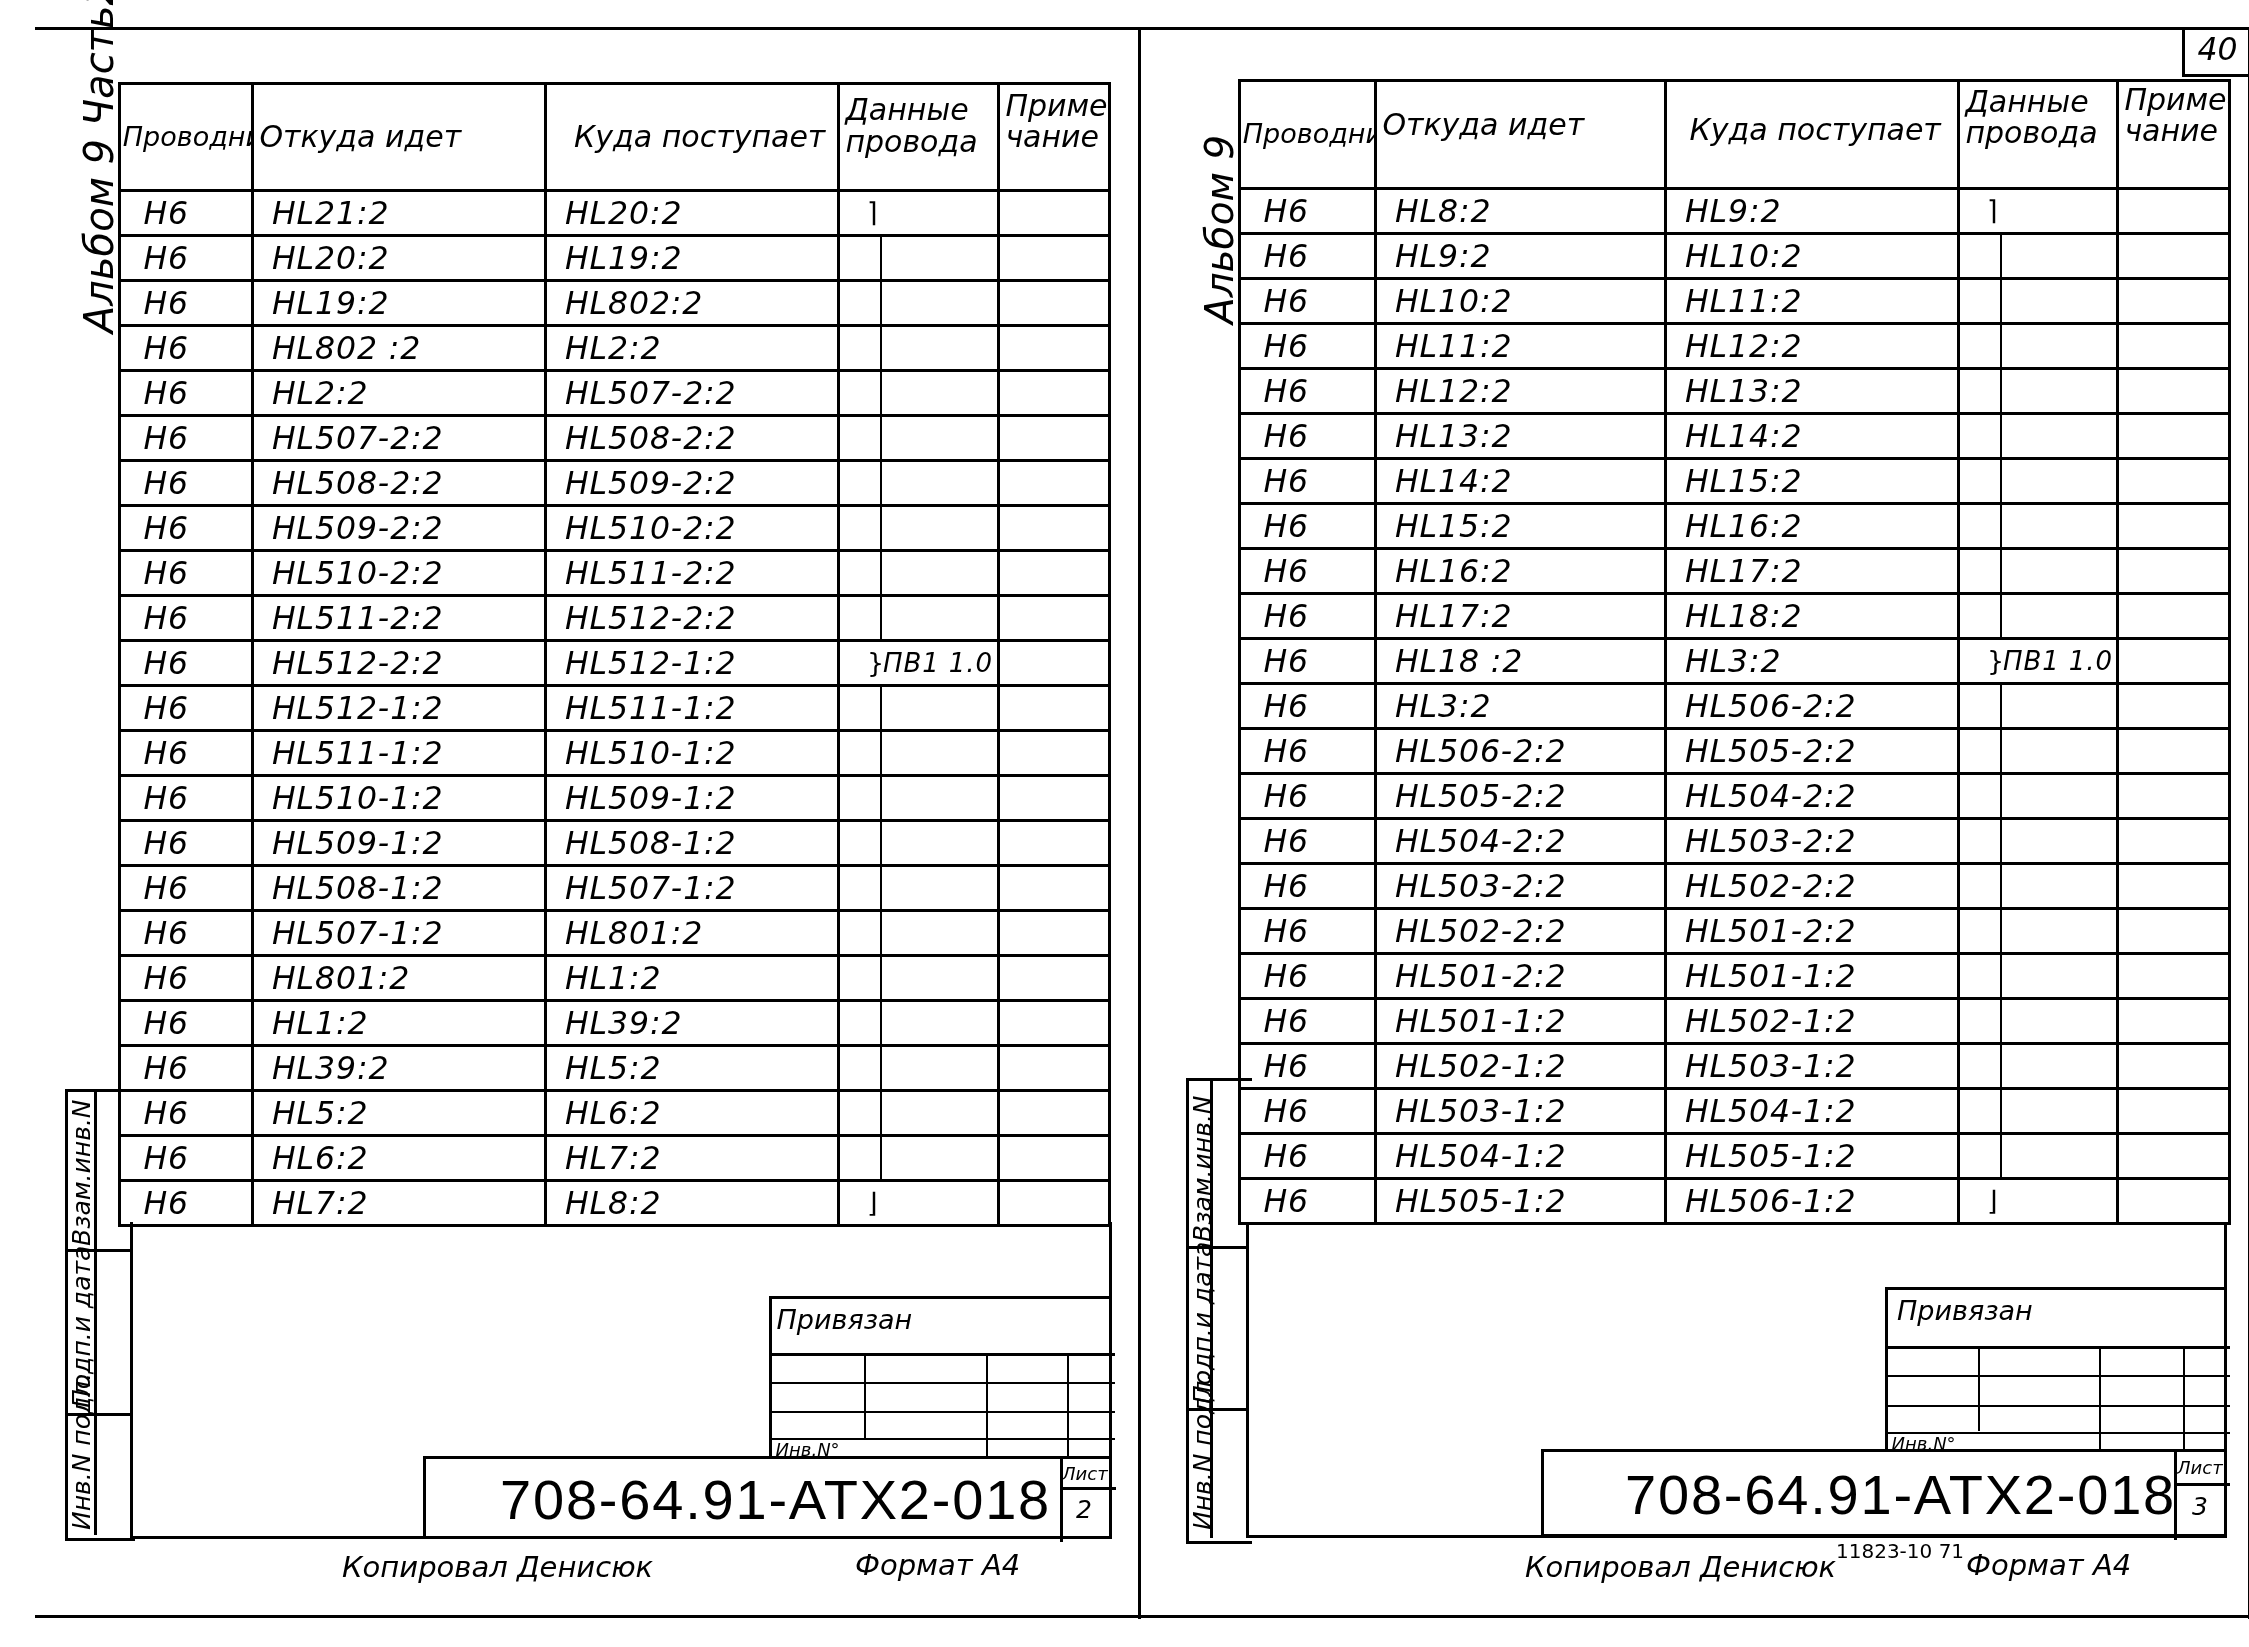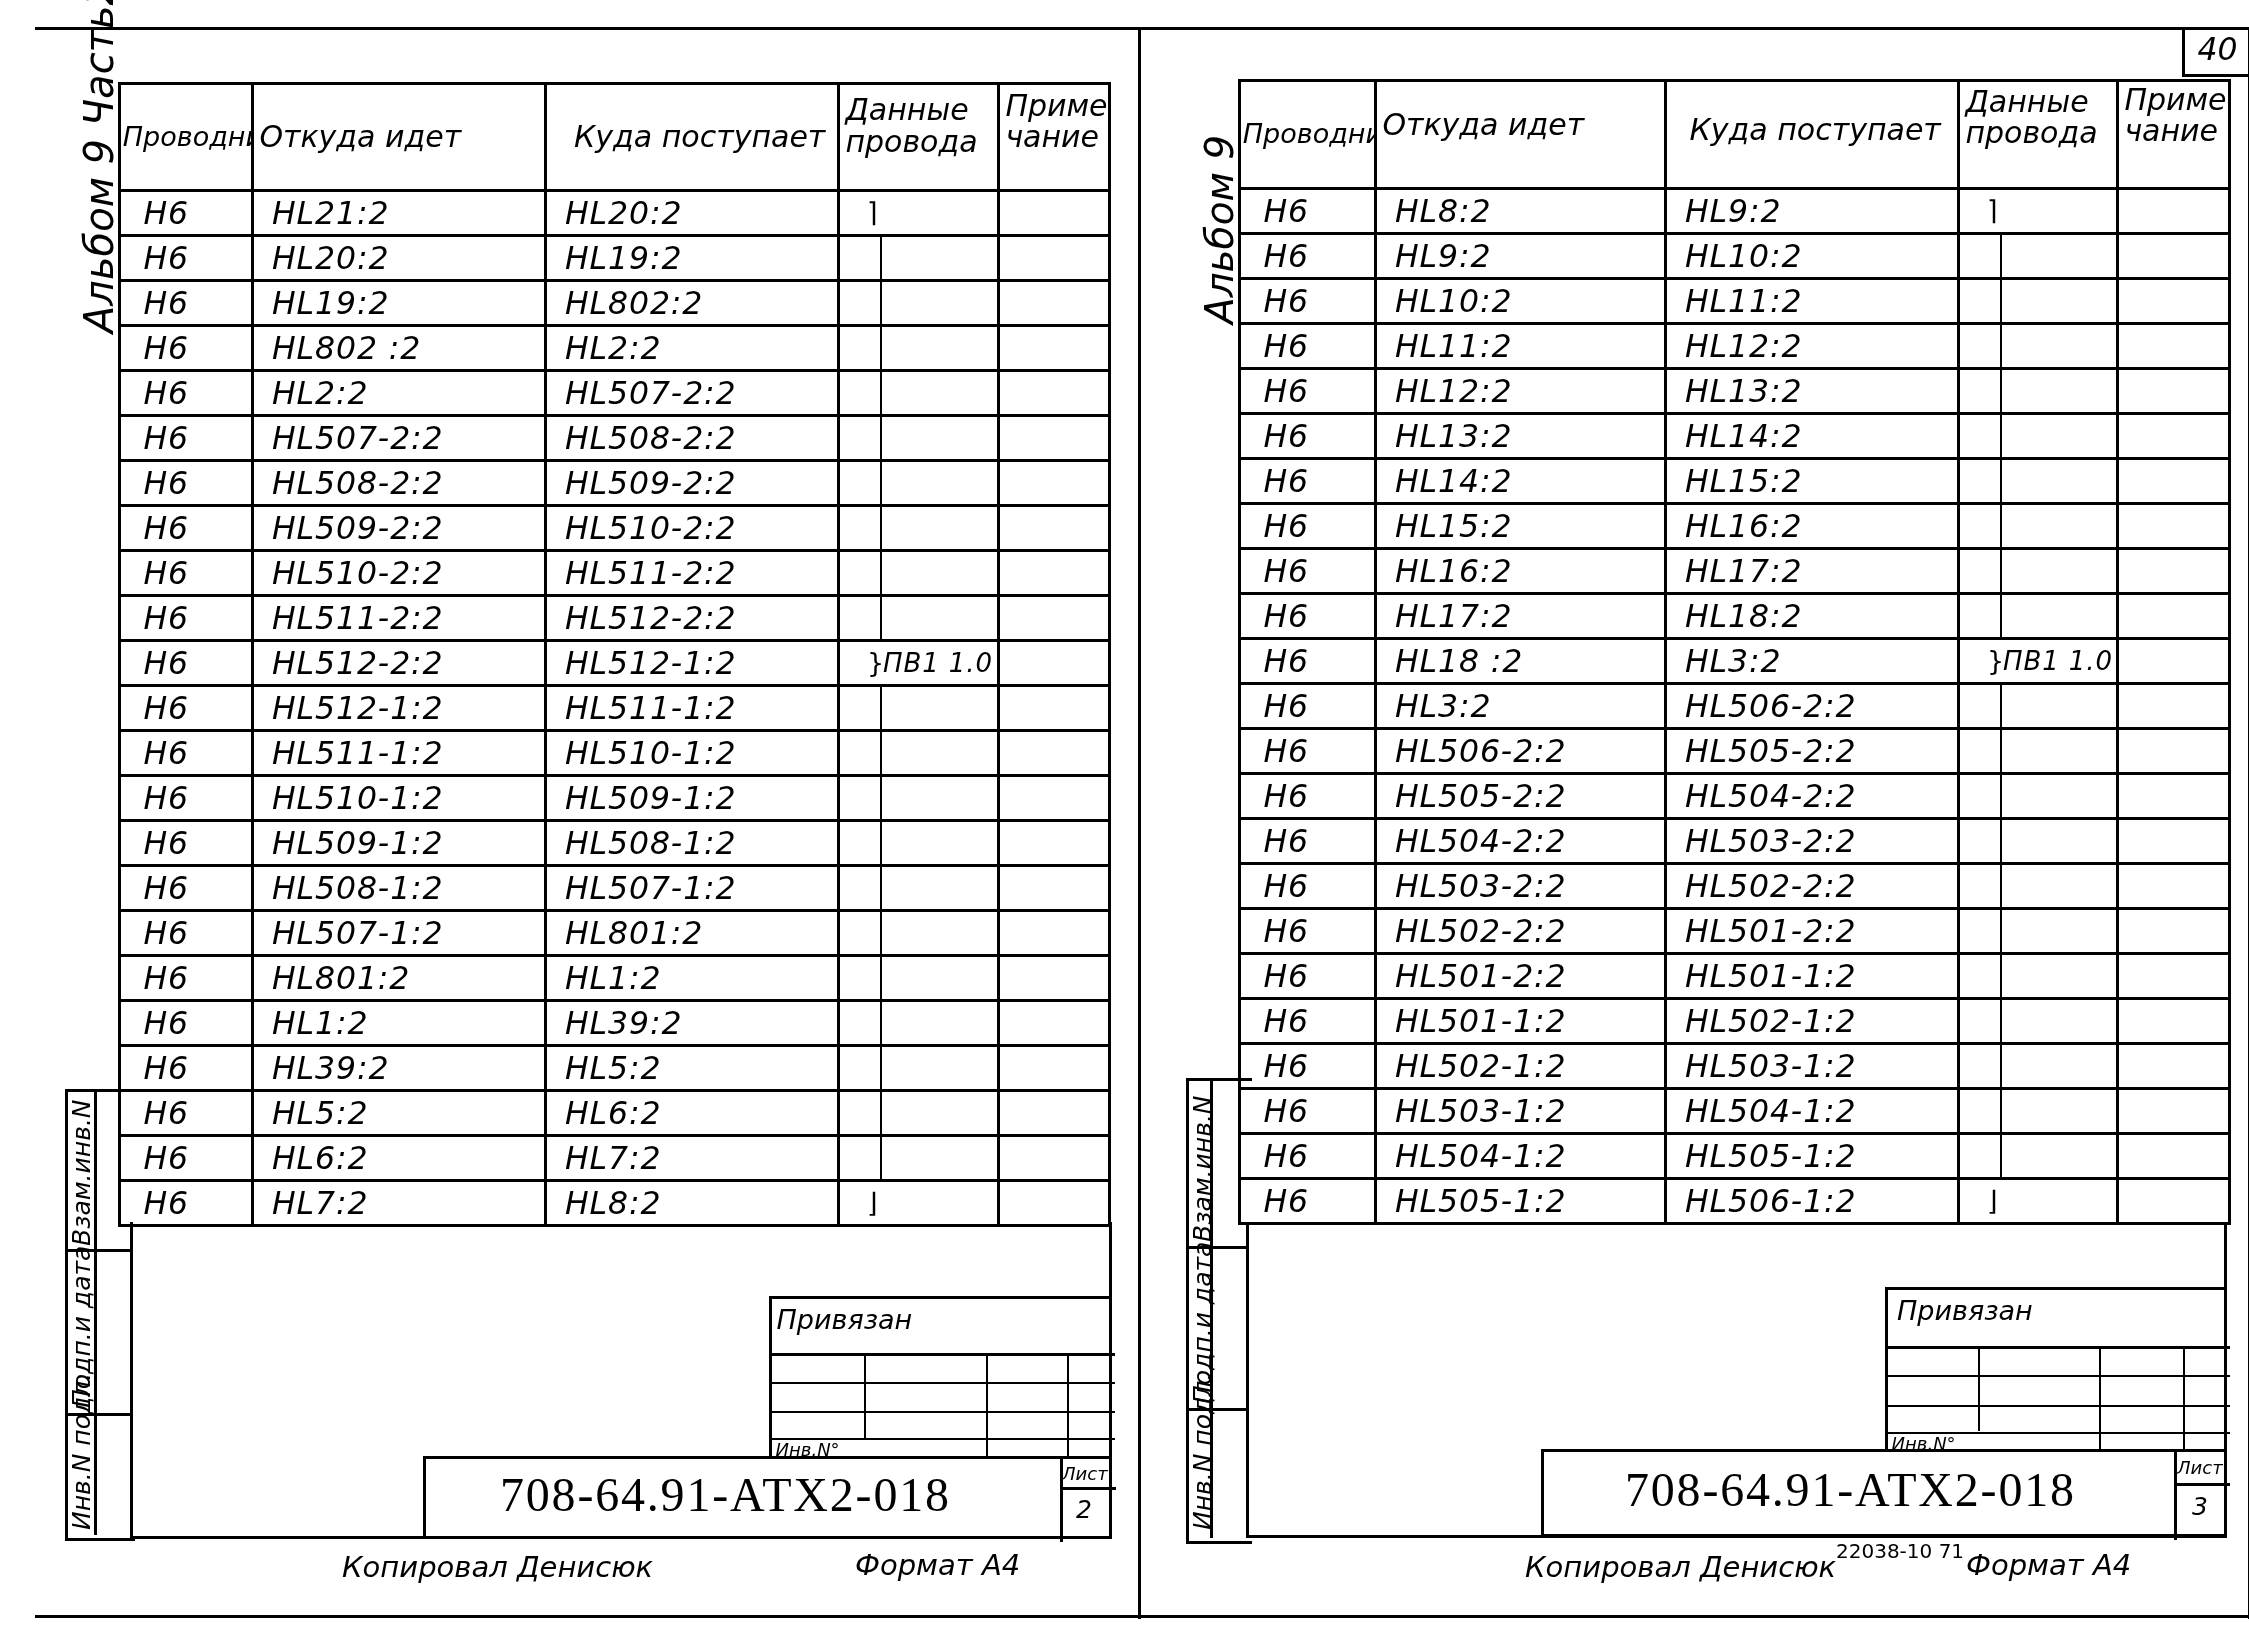--- a/index.html
+++ b/index.html
@@ -11,21 +11,21 @@
   .tbl td,.tbl th{border:3.1px solid #000;padding:0;vertical-align:middle;overflow:hidden;white-space:nowrap;}
   .tbl th{font-weight:normal;font-style:italic;font-size:30px;text-align:left;padding-left:5.4px;line-height:1.05;}
   .tbl td{font-style:italic;font-size:31.5px;padding-left:18px;letter-spacing:0.9px;}
   .tbl td.c0{padding-left:22.5px;}
   .tbl td.wd{padding-left:0;position:relative;}
   .brace{position:absolute;font-style:normal;font-size:27px;}
   .side{position:absolute;border:3.1px solid #000;}
   .vtext{position:absolute;transform-origin:left top;transform:rotate(-90deg);
          font-style:italic;font-size:28px;white-space:nowrap;}
   .tb{position:absolute;border:3.1px solid #000;box-sizing:border-box;}
-  .doc-code{font-size:48px;font-style:normal;letter-spacing:1.8px;font-family:Liberation Serif, serif;}
+  .doc-code{font-size:56px;font-style:normal;letter-spacing:1.8px;font-family:Liberation Sans, sans-serif;}
   .small{font-style:italic;font-size:25px;}
 </style>
 </head>
 <body>
 
 <div class="hl" style="left:35px;top:27px;width:2218px;height:3.1px;"></div>
 <div class="hl" style="left:35px;top:1615px;width:2218px;height:3.1px;"></div>
 <div class="hl" style="left:1138px;top:27px;width:3.1px;height:1592px;"></div>
 <div class="hl" style="left:2248px;top:27px;width:3.1px;height:1592px;"></div>
 
@@ -567,16 +567,16 @@
 
   <div class="tb" style="left:1541px;top:1449px;width:686px;height:88px;">
     <div class="doc-code" style="position:absolute;left:81px;top:10px;">708-64.91-АТХ2-018</div>
     <div class="hl" style="left:630px;top:0;width:2.7px;height:88px;"></div>
     <div class="hl" style="left:630px;top:31px;width:56px;height:2.7px;"></div>
     <div class="hand" style="position:absolute;left:633px;top:4.5px;font-size:18px;">Лист</div>
     <div class="hand" style="position:absolute;left:648px;top:40px;font-size:25px;">3</div>
   </div>
 
   <div class="hand" style="position:absolute;left:1525px;top:1550px;font-size:29px;">Копировал  Денисюк</div>
-  <div style="position:absolute;left:1836px;top:1539px;font-size:20px;">22038-10 71</div>
+  <div style="position:absolute;left:1836px;top:1539px;font-size:20px;">11823-10 71</div>
   <div class="hand" style="position:absolute;left:1966px;top:1548px;font-size:29px;">Формат А4</div>
 </div>
 
 
 </body></html>

